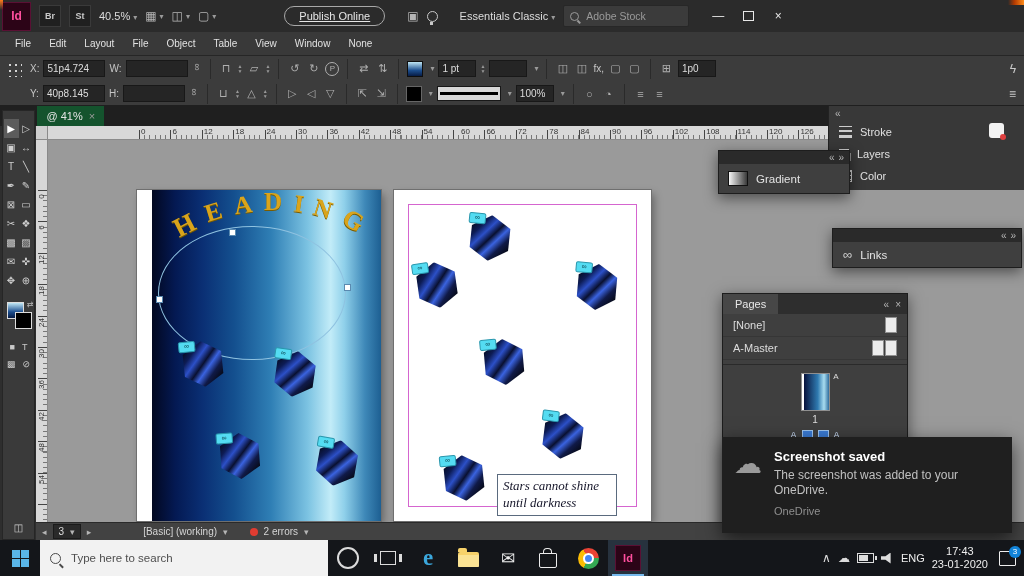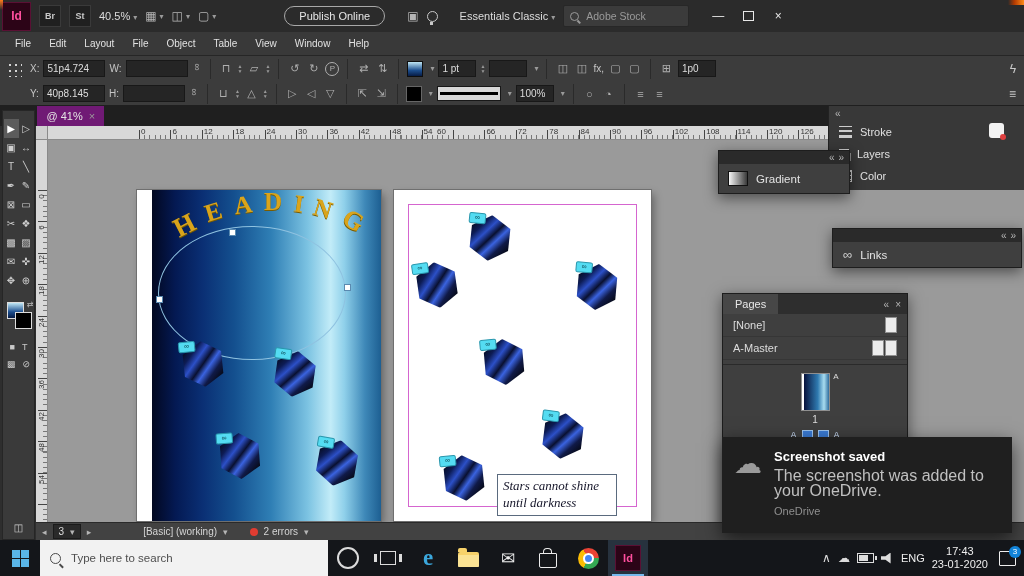--- a/index.html
+++ b/index.html
@@ -7,21 +7,21 @@
 
   
   #titlebar{position:absolute;left:0;top:0;width:1024px;height:32px;background:#2b2b2b;display:flex;align-items:center;gap:8px;border-bottom:1px solid #1c1c1c;}
   #titlebar::before{content:"";position:absolute;left:0;top:0;width:3px;height:10px;background:linear-gradient(180deg,#ff7a1a,transparent);}
   #titlebar::after{content:"";position:absolute;right:0;top:0;width:16px;height:5px;background:linear-gradient(270deg,#ff8c1a,#b33a00 60%,transparent);}
   .appicon{width:27px;height:27px;margin-left:2px;background:#2c0417;color:#ff4f9e;font-weight:bold;font-size:12px;display:flex;align-items:center;justify-content:center;border:1px solid #5a1034;}
   .sqicon{width:20px;height:20px;background:#202020;border:1px solid #3a3a3a;color:#c9c9c9;font-size:9px;font-weight:bold;display:flex;align-items:center;justify-content:center;}
   .tbtext{color:#ddd;font-size:11px;}
   .caret{color:#9a9a9a;font-size:8px;margin-left:3px;}
   .tbico{color:#b5b5b5;font-size:12px;display:inline-flex;align-items:center;}
-  .pill{border:1px solid #a8a8a8;border-radius:12px;color:#e6e6e6;font-size:11px;padding:3px 14px;margin-left:60px;}
+  .pill{border:1px solid #a8a8a8;border-radius:12px;color:#e6e6e6;font-size:11px;padding:3px 14px;margin-left:60px;text-decoration:underline;}
   .bulb{width:9px;height:9px;border:1.5px solid #c9c9c9;border-radius:50%;position:relative;}
   .bulb::after{content:"";position:absolute;left:2px;bottom:-4px;width:3px;height:3px;background:#c9c9c9;}
   .tbsearch{display:flex;align-items:center;gap:5px;background:#3b3b3b;border:1px solid #272727;border-radius:2px;height:20px;padding:0 6px;width:112px;}
   .mag{width:7px;height:7px;border:1.5px solid #9a9a9a;border-radius:50%;position:relative;flex:none;}
   .mag::after{content:"";position:absolute;right:-3px;bottom:-3px;width:4px;height:1.5px;background:#9a9a9a;transform:rotate(45deg);}
   .tbsearch input{background:transparent;border:none;outline:none;color:#cfcfcf;font-size:10.5px;width:84px;font-family:"Liberation Sans",sans-serif;}
   .tbsearch input::placeholder{color:#9a9a9a;}
   .winbtns{display:flex;margin-left:6px;}
   .winbtn{width:30px;height:30px;display:flex;align-items:center;justify-content:center;color:#e8e8e8;font-size:12px;}
   .restore-box{width:9px;height:8px;border:1.5px solid #e8e8e8;}
@@ -46,21 +46,21 @@
   .swatch-stroke{width:14px;height:14px;background:#000;border:1px solid #666;}
   .linepreview{width:58px;height:13px;background:#d9d9d9;border:1px solid #181818;display:flex;align-items:center;padding:0 2px;}
   .linepreview i{display:block;height:3px;background:#000;flex:1;}
   .cp-right{position:absolute;right:4px;top:0;width:54px;height:50px;display:flex;flex-direction:column;align-items:flex-end;justify-content:space-around;padding-right:4px;box-sizing:border-box;}
   .cp-right span{color:#c9c9c9;font-size:12px;}
 
   
   #tabbar{position:absolute;left:0;top:106px;width:828px;height:20px;background:#1f1f1f;display:flex;align-items:center;gap:4px;padding-left:8px;box-sizing:border-box;}
   .tabwinico{width:9px;height:8px;border:1px solid #9a9a9a;}
   .tabclose{color:#9a9a9a;font-size:11px;}
-  .doctab{background:#701a75;height:20px;display:flex;align-items:center;gap:6px;padding:0 9px;color:#e3e3e3;font-size:11px;margin-left:4px;}
+  .doctab{background:#14532d;height:20px;display:flex;align-items:center;gap:6px;padding:0 9px;color:#e3e3e3;font-size:11px;margin-left:4px;}
 
   
   #ruler-corner{position:absolute;left:36px;top:126px;width:12px;height:14px;background:#cfcfcf;border-right:1px solid #8a8a8a;border-bottom:1px solid #8a8a8a;box-sizing:border-box;}
   #ruler-h{position:absolute;left:48px;top:126px;width:780px;height:14px;background:#d8d8d8;border-bottom:1px solid #8a8a8a;box-sizing:border-box;overflow:hidden;}
   #ruler-h .ticks{position:absolute;left:91px;right:0;bottom:0;height:4px;background:repeating-linear-gradient(to right,#777 0 1px,transparent 1px 5.23px);}
   #ruler-h .ticks-major{position:absolute;left:91px;right:0;bottom:0;height:9px;background:repeating-linear-gradient(to right,#444 0 1px,transparent 1px 31.4px);}
   .rnum{position:absolute;top:1px;font-size:8px;color:#333;}
   #ruler-v{position:absolute;left:36px;top:140px;width:12px;height:382px;background:#d8d8d8;border-right:1px solid #8a8a8a;box-sizing:border-box;overflow:hidden;}
   #ruler-v .vticks{position:absolute;top:50px;bottom:0;right:0;width:4px;background:repeating-linear-gradient(to bottom,#777 0 1px,transparent 1px 5.23px);}
   #ruler-v .vticks-major{position:absolute;top:50px;bottom:0;right:0;width:9px;background:repeating-linear-gradient(to bottom,#444 0 1px,transparent 1px 31.4px);}
@@ -136,21 +136,21 @@
   .thumb .tart{position:absolute;left:2px;top:0;right:0;bottom:0;background:linear-gradient(90deg,#07123c,#2f7ab0 55%,#a8dcf0 80%,#2f6d9e);}
   .thumb .mprefix{position:absolute;top:-2px;right:-10px;color:#ddd;font-size:8px;}
   .pnum{color:#ddd;font-size:10px;margin-top:3px;}
   .partial{margin-top:5px;height:13px;overflow:hidden;display:flex;justify-content:center;gap:5px;align-items:flex-start;color:#cfe3ff;font-size:9px;}
   .bluepg{width:9px;height:12px;background:#3a7bd5;border:1px solid #9cc4f0;}
 
   
   #toast{position:absolute;left:722px;top:437px;width:290px;height:96px;background:#1f1f1f;box-shadow:0 6px 18px rgba(0,0,0,.6);display:flex;padding:12px 12px;gap:12px;box-sizing:border-box;z-index:30;}
   .cloudico{font-size:28px;color:#9a9a9a;line-height:30px;flex:none;}
   .ttitle{color:#fff;font-size:13px;font-weight:bold;}
-  .tbody{color:#c0c0c0;font-size:16px;line-height:15px;margin-top:4px;width:212px;}
+  .tbody{color:#c0c0c0;font-size:12px;line-height:15px;margin-top:4px;width:212px;}
   .tsource{color:#8f8f8f;font-size:11px;margin-top:7px;}
 
   
   #statusbar{position:absolute;left:36px;top:522px;width:988px;height:18px;background:#424242;border-top:1px solid #2a2a2a;display:flex;align-items:center;gap:6px;padding-left:6px;box-sizing:border-box;}
   .sbico{color:#b5b5b5;font-size:9px;}
   .sbfield{background:#2a2a2a;border:1px solid #1b1b1b;color:#ddd;font-size:10px;height:13px;display:inline-flex;align-items:center;gap:6px;padding:0 5px;}
   .reddot{width:8px;height:8px;border-radius:50%;background:#e03c31;display:inline-block;}
   .sbtext{color:#d5d5d5;font-size:10px;}
 
   
@@ -223,21 +223,21 @@
 
   <div id="menubar">
       <span class="menu-item">File</span>
       <span class="menu-item">Edit</span>
       <span class="menu-item">Layout</span>
       <span class="menu-item">File</span>
       <span class="menu-item">Object</span>
       <span class="menu-item">Table</span>
       <span class="menu-item">View</span>
       <span class="menu-item">Window</span>
-      <span class="menu-item">Help</span>
+      <span class="menu-item">None</span>
     </div>
 
   <div id="controlbar">
     <div class="crow">
       <span class="proxy"></span>
       <span class="clabel">X:</span>
       <span class="cfield">51p4.724</span>
       <span class="clabel">W:</span>
       <span class="cfield"></span>
       <span class="chain">∞</span>
@@ -327,21 +327,21 @@
       <span class="rnum" style="left: 93px;">0</span>
       <span class="rnum" style="left: 124.4px;">6</span>
       <span class="rnum" style="left: 155.8px;">12</span>
       <span class="rnum" style="left: 187.2px;">18</span>
       <span class="rnum" style="left: 218.6px;">24</span>
       <span class="rnum" style="left: 250px;">30</span>
       <span class="rnum" style="left: 281.4px;">36</span>
       <span class="rnum" style="left: 312.8px;">42</span>
       <span class="rnum" style="left: 344.2px;">48</span>
       <span class="rnum" style="left: 375.6px;">54</span>
-      <span class="rnum" style="left: 389px;">60</span>
+      <span class="rnum" style="left: 413px;">60</span>
       <span class="rnum" style="left: 438.4px;">66</span>
       <span class="rnum" style="left: 469.8px;">72</span>
       <span class="rnum" style="left: 501.2px;">78</span>
       <span class="rnum" style="left: 532.6px;">84</span>
       <span class="rnum" style="left: 564px;">90</span>
       <span class="rnum" style="left: 595.4px;">96</span>
       <span class="rnum" style="left: 626.8px;">102</span>
       <span class="rnum" style="left: 658.2px;">108</span>
       <span class="rnum" style="left: 689.6px;">114</span>
       <span class="rnum" style="left: 721px;">120</span>

